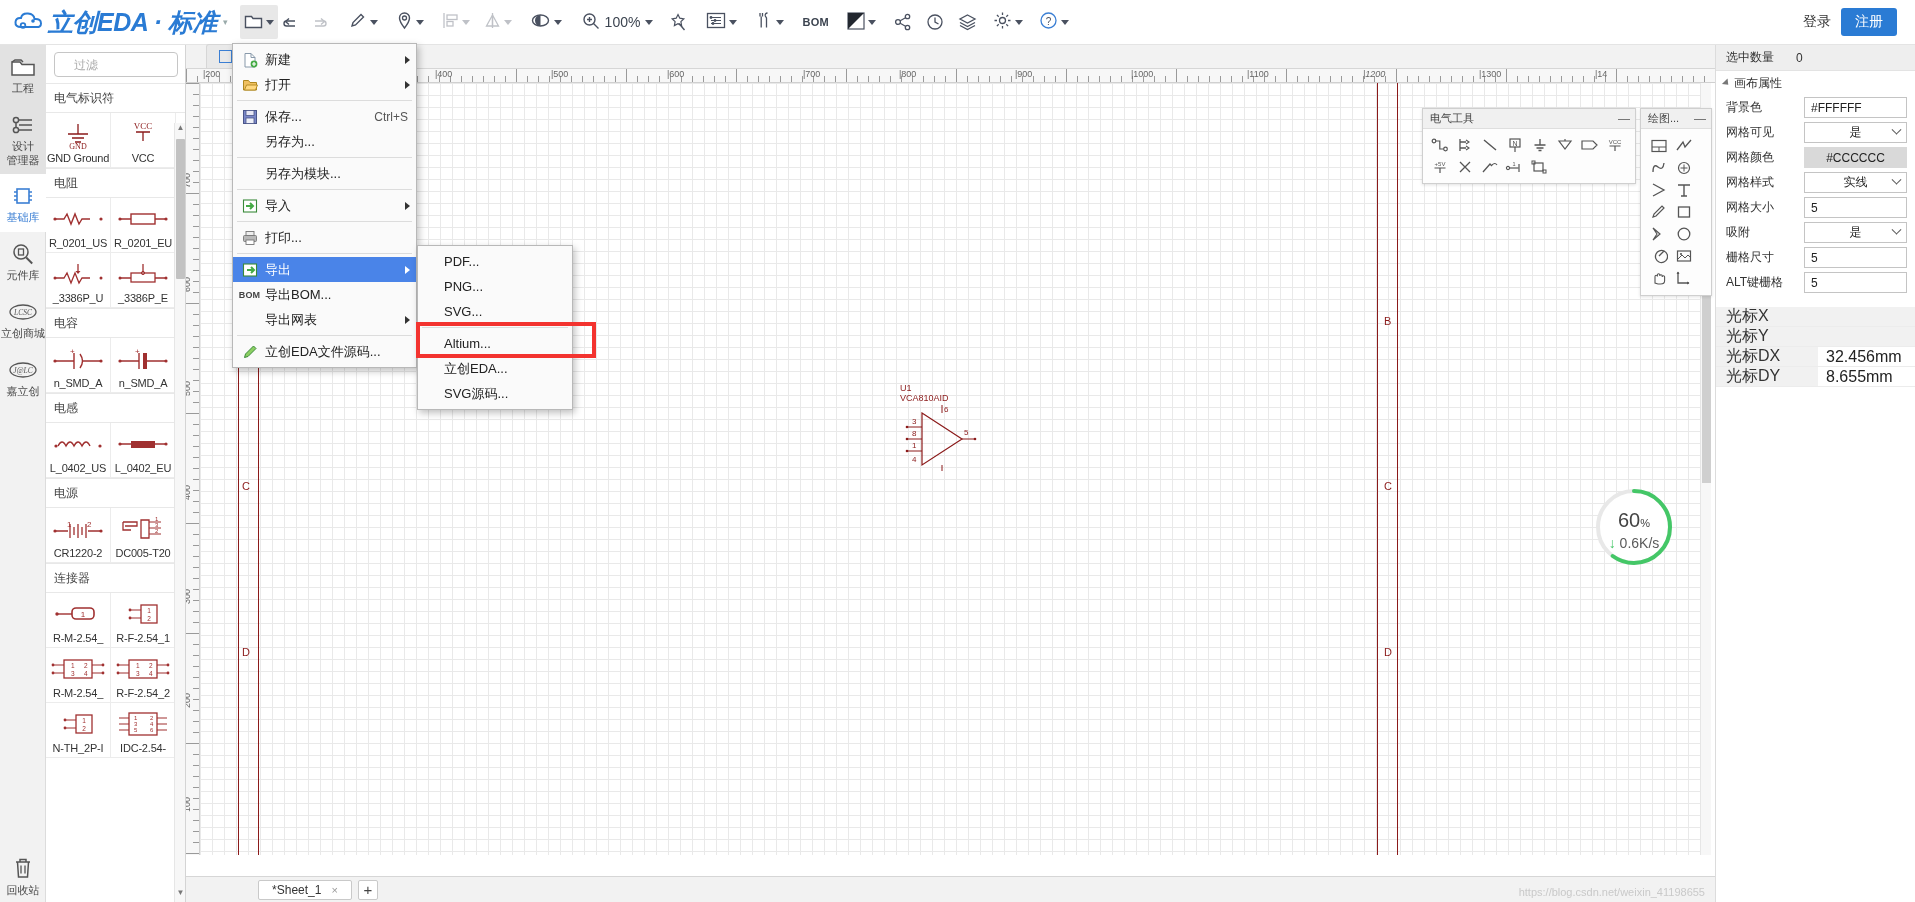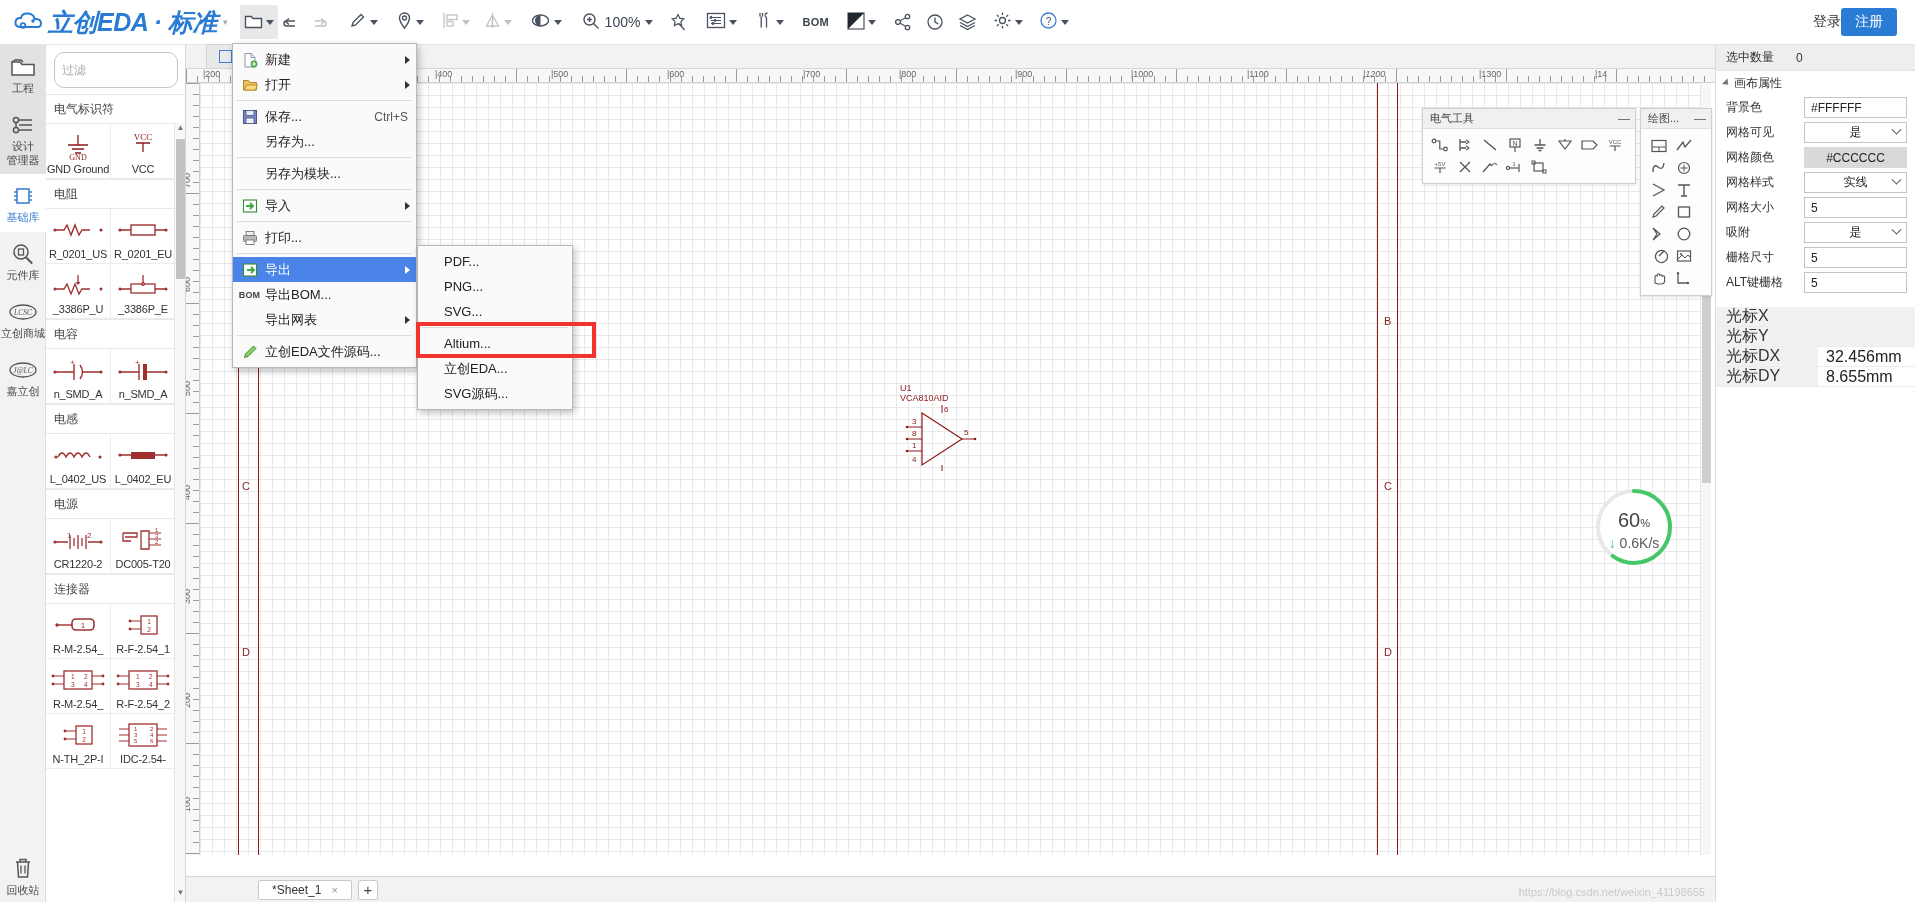--- a/index.html
+++ b/index.html
@@ -26,21 +26,21 @@
   .tb-btn {
     height: 34px; min-width: 26px; display: flex; align-items: center;
     justify-content: center; gap: 3px; padding: 0 4px; cursor: pointer;
     border-radius: 2px; color: #3c4450;
   }
   .tb-btn.active { background: #e8e8e8; }
   .tb-btn.disabled { opacity: .35; cursor: default; }
   .caret { width:0;height:0;border-left:4px solid transparent;border-right:4px solid transparent;border-top:5px solid #4a5160; }
   .tb-zoom { font-size: 14px; color: #3c4450; padding: 0 2px; }
   .tb-bom { font-size: 11px; font-weight: bold; letter-spacing: .3px; color: #3c4450; }
-  .tb-right { margin-left: auto; display: flex; align-items: center; padding-right: 18px; }
+  .tb-right { margin-left: auto; display: flex; align-items: center; gap: 10px; padding-right: 18px; }
   .tb-login { font-size: 14px; color: #333; cursor: pointer; }
   .tb-register {
     font-size: 14px; color: #fff; background: #2a7bd4;
     padding: 5px 14px; border-radius: 3px; cursor: pointer;
   }
 
   
   #rail {
     position: absolute; left: 0; top: 45px; width: 46px; height: 857px;
     background: #f2f2f2; border-right: 1px solid #dcdcdc;
@@ -54,22 +54,22 @@
   .rail-ico { height: 26px; display:flex; align-items:center; justify-content:center; margin-bottom:2px;}
   .rail-bottom { position: absolute; bottom: 4px; left: 0; width: 46px; text-align:center; cursor:pointer;}
 
   
   #libpanel {
     position: absolute; left: 46px; top: 45px; width: 140px; height: 857px;
     background: #fff; border-right: 1px solid #d4d4d4; overflow: hidden;
   }
   #filterbox { padding: 7px 6px 6px 8px; }
   #filterbox input {
-    width: 124px; height: 36px; border: 1px solid #c6c6c6; border-radius: 10px;
-    padding: 0 7px; font-size: 12px; font-family: inherit; color: #333; outline: none;
+    width: 124px; height: 25px; border: 1px solid #c6c6c6; border-radius: 4px;
+    padding: 0 19px; font-size: 12px; font-family: inherit; color: #333; outline: none;
   }
   #filterbox input::placeholder { color: #aaa; }
   .lib-group {
     padding: 6px 8px 5px; font-size: 12px; color: #444;
     border-top: 1px solid #e8e8e8; border-bottom: 1px solid #e8e8e8; background:#fff;
   }
   .lib-row { display: flex; }
   .lib-cell {
     width: 65px; border-right: 1px solid #ececec; border-bottom: 1px solid #ececec;
     padding: 4px 0 2px; text-align: center; cursor: pointer; overflow: hidden;

